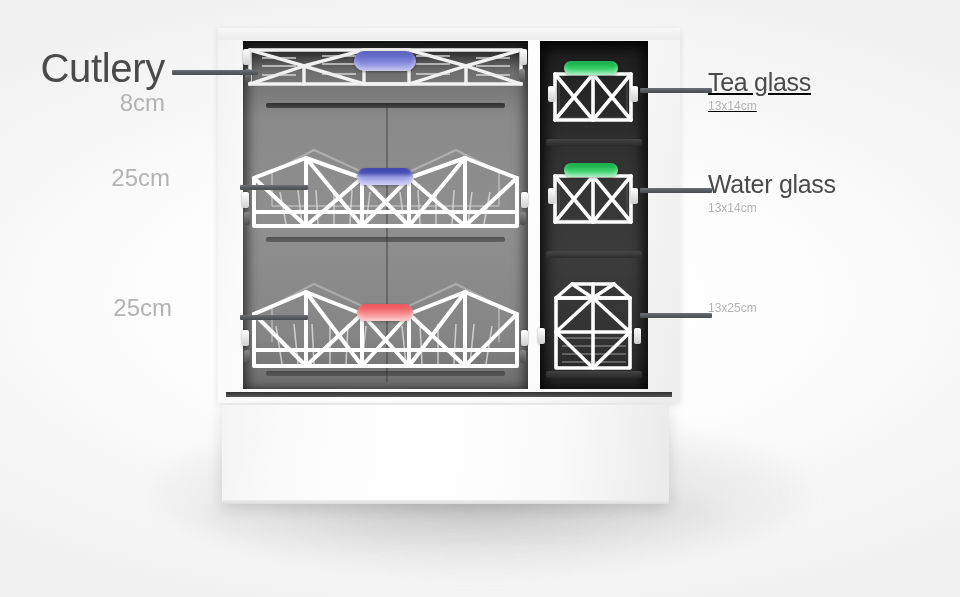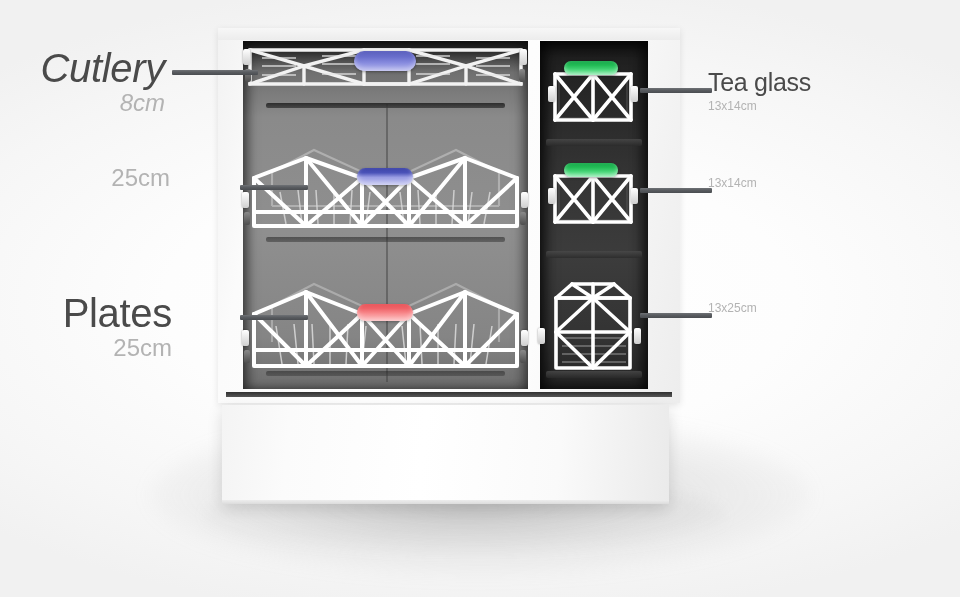--- a/index.html
+++ b/index.html
@@ -394,40 +394,40 @@
   </div>
 
   <div class="leader" style="left:172px; top:70px;  width:86px;"></div>
   <div class="leader" style="left:240px; top:185px; width:68px;"></div>
   <div class="leader" style="left:240px; top:315px; width:68px;"></div>
 
   <div class="leader" style="left:640px; top:88px;  width:72px;"></div>
   <div class="leader" style="left:640px; top:188px; width:72px;"></div>
   <div class="leader" style="left:640px; top:313px; width:72px;"></div>
 
-  <div class="label lbl-lg" style="left:0px; top:48px; width:165px;font-style:italic;">
+  <div class="label lbl-lg" style="left:0px; top:48px; width:165px;">
     <div class="label-title">Cutlery</div>
     <div class="label-sub">8cm</div>
   </div>
 
   <div class="label lbl-lg" style="left:0px; top:163px; width:170px;">
     <div class="label-sub">25cm</div>
   </div>
 
   <div class="label lbl-lg" style="left:0px; top:293px; width:172px;">
-    <div class="label-title">Plates</div>
     <div class="label-sub">25cm</div>
   </div>
 
-  <div class="label lbl-md right-side" style="left:708px; top:70px;">
+  <div class="label lbl-md right-side" style="left:708px; top:70px;text-decoration:underline;">
     <div class="label-title">Tea glass</div>
     <div class="label-sub">13x14cm</div>
   </div>
 
   <div class="label lbl-md right-side" style="left:708px; top:172px;">
+    <div class="label-title">Water glass</div>
     <div class="label-sub">13x14cm</div>
   </div>
 
   <div class="label lbl-md right-side" style="left:708px; top:297px;">
     <div class="label-sub">13x25cm</div>
   </div>
 
 </div>
 
 </body></html>

